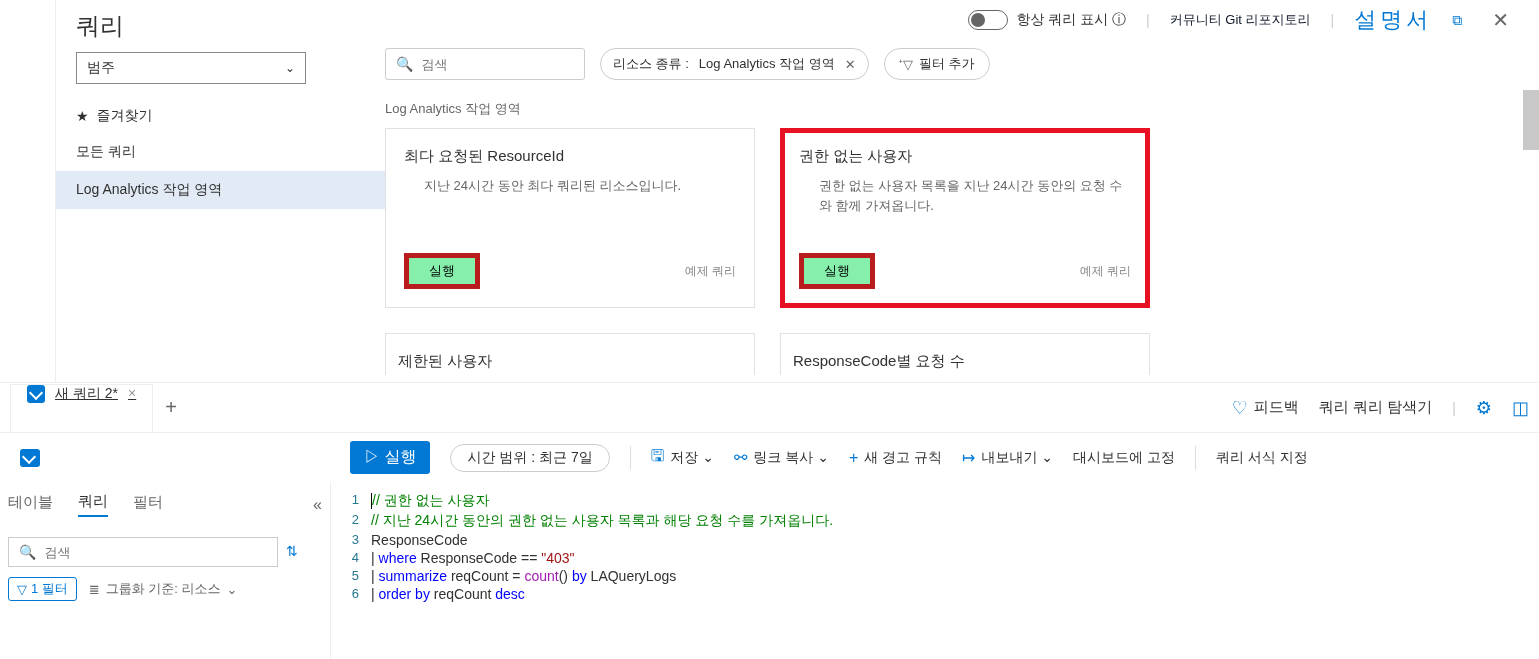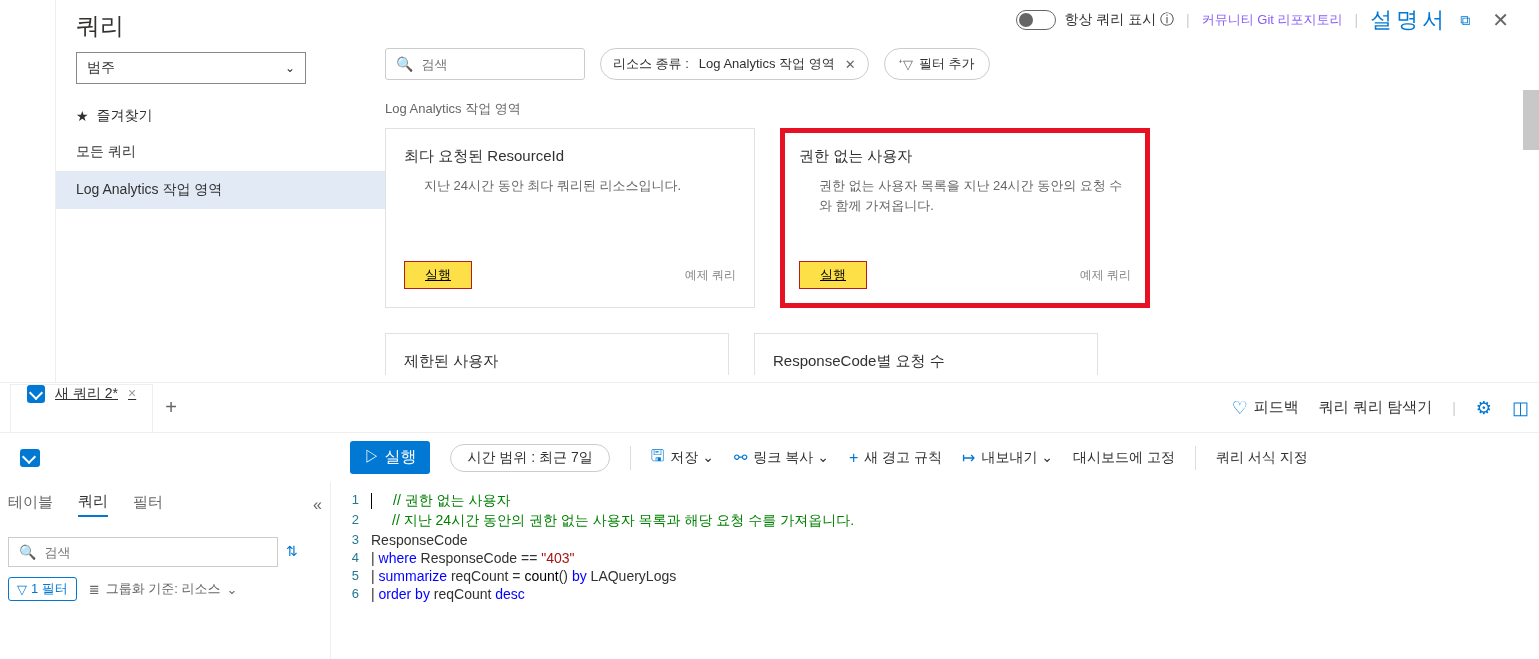--- a/index.html
+++ b/index.html
@@ -9,47 +9,47 @@
 .left-panel { width: 330px; padding: 10px 0 0 0; border-left: 1px solid #eee; margin-left: 55px; }
 .page-title { font-size: 24px; font-weight: 400; padding: 0 0 10px 20px; color: #323130; }
 .category-select { margin: 0 20px 15px 20px; width: 230px; height: 32px; border: 1px solid #8a8886; padding: 0 10px; display: flex; align-items: center; justify-content: space-between; cursor: pointer; }
 .chevron-down { font-size: 12px; }
 .favorites { padding: 8px 20px; display: flex; align-items: center; gap: 8px; }
 .star { color: #323130; }
 .nav-item { padding: 10px 20px; font-size: 14px; cursor: pointer; }
 .nav-item.selected { background: #e1eaf5; }
 
 .main-area { flex: 1; padding: 0 20px 0 0; position: relative; }
-.header-bar { display: flex; align-items: center; justify-content: flex-end; gap: 12px; height: 40px; padding-right: 10px; }
+.header-bar { display: flex; align-items: center; justify-content: flex-end; gap: 20px; height: 40px; padding-right: 10px; }
 .toggle-container { display: flex; align-items: center; gap: 8px; }
 .toggle-switch { width: 40px; height: 20px; border: 1px solid #666; border-radius: 10px; position: relative; }
 .toggle-knob { width: 14px; height: 14px; border-radius: 50%; background: #666; position: absolute; top: 2px; left: 2px; }
-.header-link { color: #8b5cf6; font-size: 13px; text-decoration: none; }
+.header-link { color: #0f172a; font-size: 13px; text-decoration: none; }
 .doc-link { font-size: 22px; color: #0078d4; letter-spacing: 4px; }
 .external-icon { color: #0078d4; font-size: 14px; }
 .close-x { font-size: 20px; color: #666; cursor: pointer; margin-left: 10px; }
 
 .filter-bar { display: flex; align-items: center; gap: 15px; margin: 8px 0 20px 0; }
 .search-box { width: 200px; height: 32px; border: 1px solid #ccc; border-radius: 3px; display: flex; align-items: center; padding: 0 10px; gap: 8px; }
 .search-icon { color: #0078d4; font-size: 14px; }
 .resource-filter { height: 32px; border: 1px solid #ccc; border-radius: 16px; display: flex; align-items: center; padding: 0 12px; gap: 10px; font-size: 13px; }
 .filter-x { color: #666; cursor: pointer; }
 .add-filter-btn { height: 32px; border: 1px solid #ccc; border-radius: 16px; display: flex; align-items: center; padding: 0 14px; gap: 6px; font-size: 13px; cursor: pointer; }
 
 .section-label { font-size: 13px; color: #666; margin-bottom: 10px; }
 .cards-container { display: flex; gap: 25px; flex-wrap: wrap; }
 .query-card { width: 370px; height: 180px; border: 1px solid #e1e1e1; padding: 18px; position: relative; display: flex; flex-direction: column; }
 .query-card.highlighted { border: 5px solid #e81123; padding: 14px; }
 .card-title { font-size: 15px; margin-bottom: 10px; color: #323130; }
 .card-desc { font-size: 13px; color: #666; line-height: 1.5; flex: 1; margin-left: 20px; }
 .card-footer { display: flex; justify-content: space-between; align-items: center; }
-.run-btn { border: 1px solid #b91c1c; background: #fde047; padding: 4px 20px; font-size: 13px; cursor: pointer; text-decoration: underline; }
+.run-btn { border: 5px solid #b91c1c; background: #86efac; padding: 4px 20px; font-size: 13px; cursor: pointer; }
 .example-label { font-size: 12px; color: #888; }
 .partial-cards { display: flex; gap: 25px; margin-top: 25px; }
-.partial-card { width: 344px; border: 1px solid #e1e1e1; border-bottom: none; padding: 18px 18px 0 18px; height: 42px; overflow: hidden; }
+.partial-card { width: 370px; border: 1px solid #e1e1e1; border-bottom: none; padding: 18px 18px 0 12px; height: 42px; overflow: hidden; }
 
 .scrollbar-indicator { position: absolute; right: 0; top: 90px; width: 16px; height: 60px; background: #c8c8c8; }
 
 .tabs-section { height: 50px; display: flex; align-items: center; border-top: 1px solid #eee; background: #fff; position: relative; }
 .tab { height: 48px; display: flex; padding: 0 16px; gap: 10px; border: 1px solid #eee; border-bottom: none; background: #fff; cursor: pointer; text-decoration: underline; }
 .tab-icon { width: 18px; height: 18px; background: #0078d4; border-radius: 3px; position: relative; }
 .tab-icon::after { content: ''; position: absolute; width: 8px; height: 8px; border: 2px solid #fff; border-top: none; border-left: none; top: 3px; left: 4px; transform: rotate(45deg); }
 .tab-close { color: #999; font-size: 14px; cursor: pointer; }
 .tab-add { padding: 0 12px; font-size: 20px; color: #666; cursor: pointer; }
 .tabs-right { position: absolute; right: 10px; display: flex; align-items: center; gap: 20px; }
@@ -75,24 +75,24 @@
 .search-small { width: 270px; height: 30px; border: 1px solid #ccc; padding: 0 10px; display: flex; align-items: center; gap: 8px; margin-bottom: 10px; }
 .sort-icon { color: #0078d4; margin-left: 8px; font-size: 14px; display: inline-block; margin-top: 6px; }
 .bottom-controls { display: flex; align-items: center; gap: 12px; font-size: 13px; }
 .filter-chip { border: 1px solid #0078d4; border-radius: 3px; padding: 2px 8px; color: #0078d4; display: flex; align-items: center; gap: 4px; }
 .group-by { display: flex; align-items: center; gap: 6px; color: #666; }
 
 .editor { flex: 1; padding: 10px 0 0 10px; font-family: Consolas, monospace; font-size: 14px; border-left: 1px solid #eee; }
 .code-line { display: flex; margin-bottom: 2px; }
 .line-num { width: 30px; text-align: right; padding-right: 12px; color: #237893; font-size: 13px; }
 .code-content { white-space: pre; }
-.comment { color: #008000; margin-left: 21px; }
+.comment { color: #008000; }
 .keyword { color: #0000ff; }
 .string { color: #a31515; }
-.func { color: #000000; }
+.func { color: #a21caf; }
 .plain { color: #323130; }
 .text-cursor { display: inline-block; width: 1px; height: 16px; background: #000; vertical-align: middle; }
 
 input { border: none; outline: none; background: transparent; font-size: 13px; flex: 1; }
 </style>
 </head>
 <body>
 
 <div class="top-section">
   <div class="left-panel">

